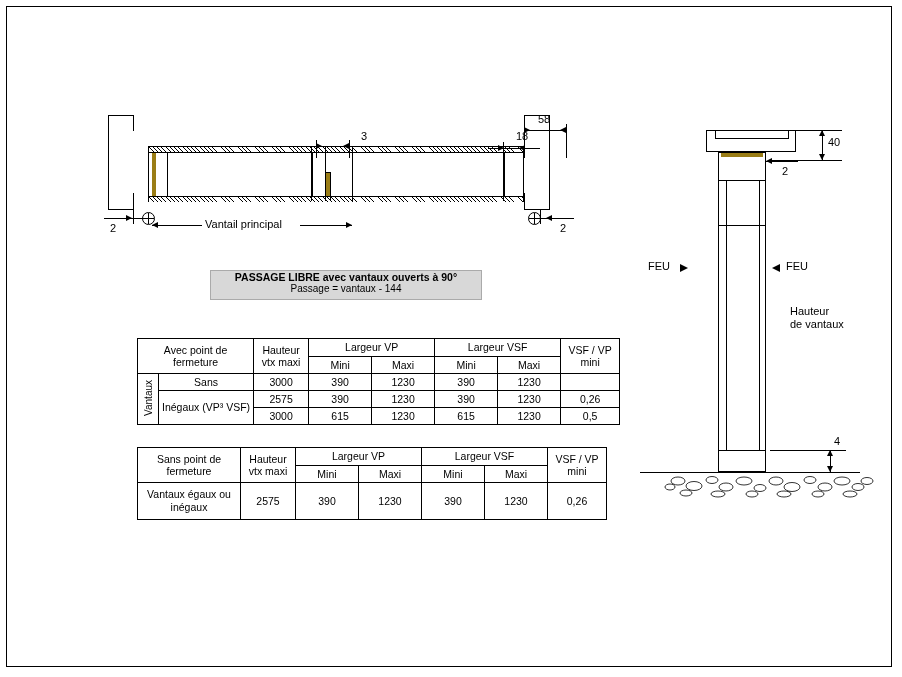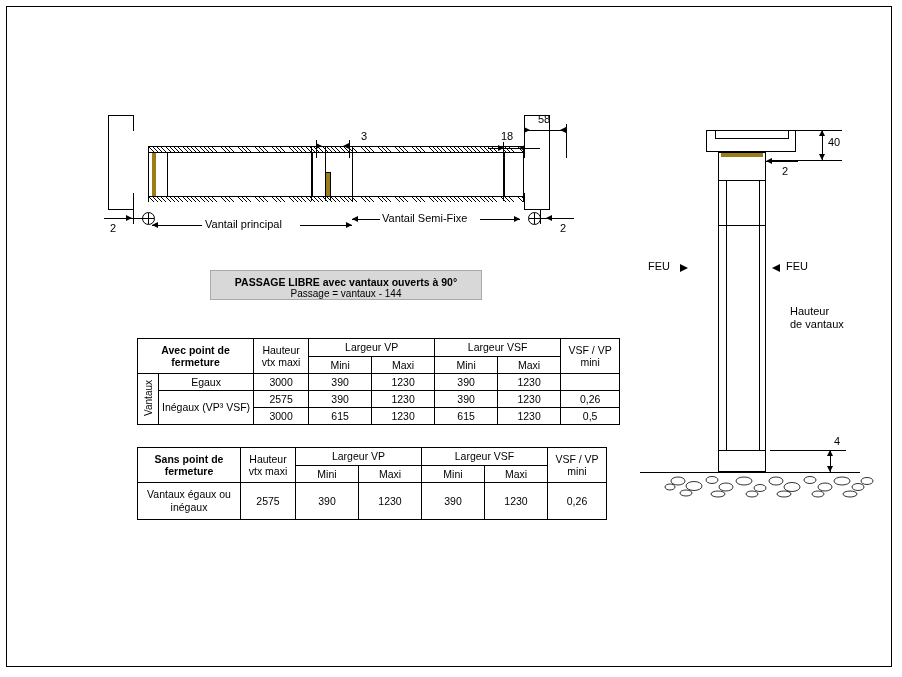--- a/index.html
+++ b/index.html
@@ -28,27 +28,27 @@
   .circ:before{left:0;top:5px;width:11px;height:1px;}
   .circ:after{top:0;left:5px;width:1px;height:11px;}
   
   .ah{position:absolute;width:0;height:0;}
   .ah-l{border-top:3px solid transparent;border-bottom:3px solid transparent;border-right:6px solid #000;}
   .ah-r{border-top:3px solid transparent;border-bottom:3px solid transparent;border-left:6px solid #000;}
   .ah-u{border-left:3px solid transparent;border-right:3px solid transparent;border-bottom:6px solid #000;}
   .ah-d{border-left:3px solid transparent;border-right:3px solid transparent;border-top:6px solid #000;}
   
   #banner{left:210px;top:270px;width:272px;height:30px;background:#d8d8d8;border:1px solid #aaaaaa;box-sizing:border-box;
-          display:flex;flex-direction:column;align-items:center;justify-content:flex-end;}
+          display:flex;flex-direction:column;align-items:center;justify-content:flex-start;}
   #banner .b1{font-size:10.5px;font-weight:bold;}
   #banner .b2{font-size:10px;}
   
   table.spec{position:absolute;border-collapse:collapse;font-size:10.5px;background:#fff;}
   table.spec td,table.spec th{border:1px solid #000;text-align:center;vertical-align:middle;padding:2px 3px;font-weight:normal;}
-  table.spec .hd{font-weight:bold;}
+  table.spec .hd{font-weight:normal;}
   #tbl1{left:137px;top:338px;}
   #tbl2{left:137px;top:447px;}
   .vert{writing-mode:vertical-rl;transform:rotate(180deg);font-size:10px;white-space:nowrap;}
   
   #elev{left:640px;top:95px;width:250px;height:400px;}
   .gnd{position:absolute;background:#000;height:1px;}
   .rubble{position:absolute;}
 </style>
 </head>
 <body>
@@ -106,21 +106,21 @@
     <div class="ah ah-l" style="left:29px;top:13px;"></div>
     <span class="txt abs" style="left:47px;top:0px;">3</span>
   </div>
 
   <div class="abs" style="left:386px;top:30px;width:44px;height:24px;">
     <div class="dimline vline" style="left:17px;top:12px;height:16px;"></div>
     <div class="dimline vline" style="left:38px;top:6px;height:22px;"></div>
     <div class="dimline hline" style="left:2px;top:18px;width:52px;"></div>
     <div class="ah ah-r" style="left:12px;top:15px;"></div>
     <div class="ah ah-l" style="left:33px;top:15px;"></div>
-    <span class="txt abs" style="left:15px;top:0px;">18</span>
+    <span class="txt abs" style="left:30px;top:0px;">18</span>
   </div>
 
   <div class="abs" style="left:409px;top:10px;width:60px;height:30px;">
     <div class="dimline vline" style="left:15px;top:14px;height:30px;"></div>
     <div class="dimline vline" style="left:57px;top:14px;height:34px;"></div>
     <div class="dimline hline" style="left:15px;top:20px;width:42px;"></div>
     <div class="ah ah-r" style="left:15px;top:17px;"></div>
     <div class="ah ah-l" style="left:51px;top:17px;"></div>
     <span class="txt abs" style="left:29px;top:3px;">58</span>
   </div>
@@ -141,27 +141,20 @@
     <div class="ah ah-l" style="left:22px;top:5px;"></div>
     <span class="txt abs" style="left:36px;top:12px;">2</span>
   </div>
 
   <div class="abs" style="left:50px;top:118px;width:200px;height:20px;">
     <span class="txt" style="position:absolute;left:55px;top:0px;">Vantail principal</span>
     <div class="dimline hline" style="left:2px;top:7px;width:50px;"></div>
     <div class="dimline hline" style="left:150px;top:7px;width:52px;"></div>
     <div class="ah ah-l" style="left:2px;top:4px;"></div>
     <div class="ah ah-r" style="left:196px;top:4px;"></div>
-  </div>
-  <div class="abs" style="left:250px;top:112px;width:180px;height:20px;">
-    <span class="txt" style="position:absolute;left:32px;top:0px;">Vantail Semi-Fixe</span>
-    <div class="dimline hline" style="left:2px;top:7px;width:28px;"></div>
-    <div class="dimline hline" style="left:130px;top:7px;width:40px;"></div>
-    <div class="ah ah-l" style="left:2px;top:4px;"></div>
-    <div class="ah ah-r" style="left:164px;top:4px;"></div>
   </div>
 </div>
 
 <div class="abs" id="banner">
   <div class="b1">PASSAGE LIBRE  avec vantaux ouverts à 90°</div>
   <div class="b2">Passage = vantaux - 144</div>
 </div>
 
 <table class="spec" id="tbl1">
   <tbody>
@@ -173,21 +166,21 @@
     <td rowspan="2" style="width:52px;">VSF / VP mini</td>
   </tr>
   <tr>
     <td style="width:56px;">Mini</td>
     <td style="width:56px;">Maxi</td>
     <td style="width:56px;">Mini</td>
     <td style="width:56px;">Maxi</td>
   </tr>
   <tr>
     <td rowspan="3" style="width:14px;"><span class="vert">Vantaux</span></td>
-    <td>Egaux</td>
+    <td>Sans</td>
     <td>3000</td>
     <td>390</td>
     <td>1230</td>
     <td>390</td>
     <td>1230</td>
     <td></td>
   </tr>
   <tr>
     <td rowspan="2" style="line-height:1.2;">Inégaux (VP³ VSF)</td>
     <td>2575</td>

